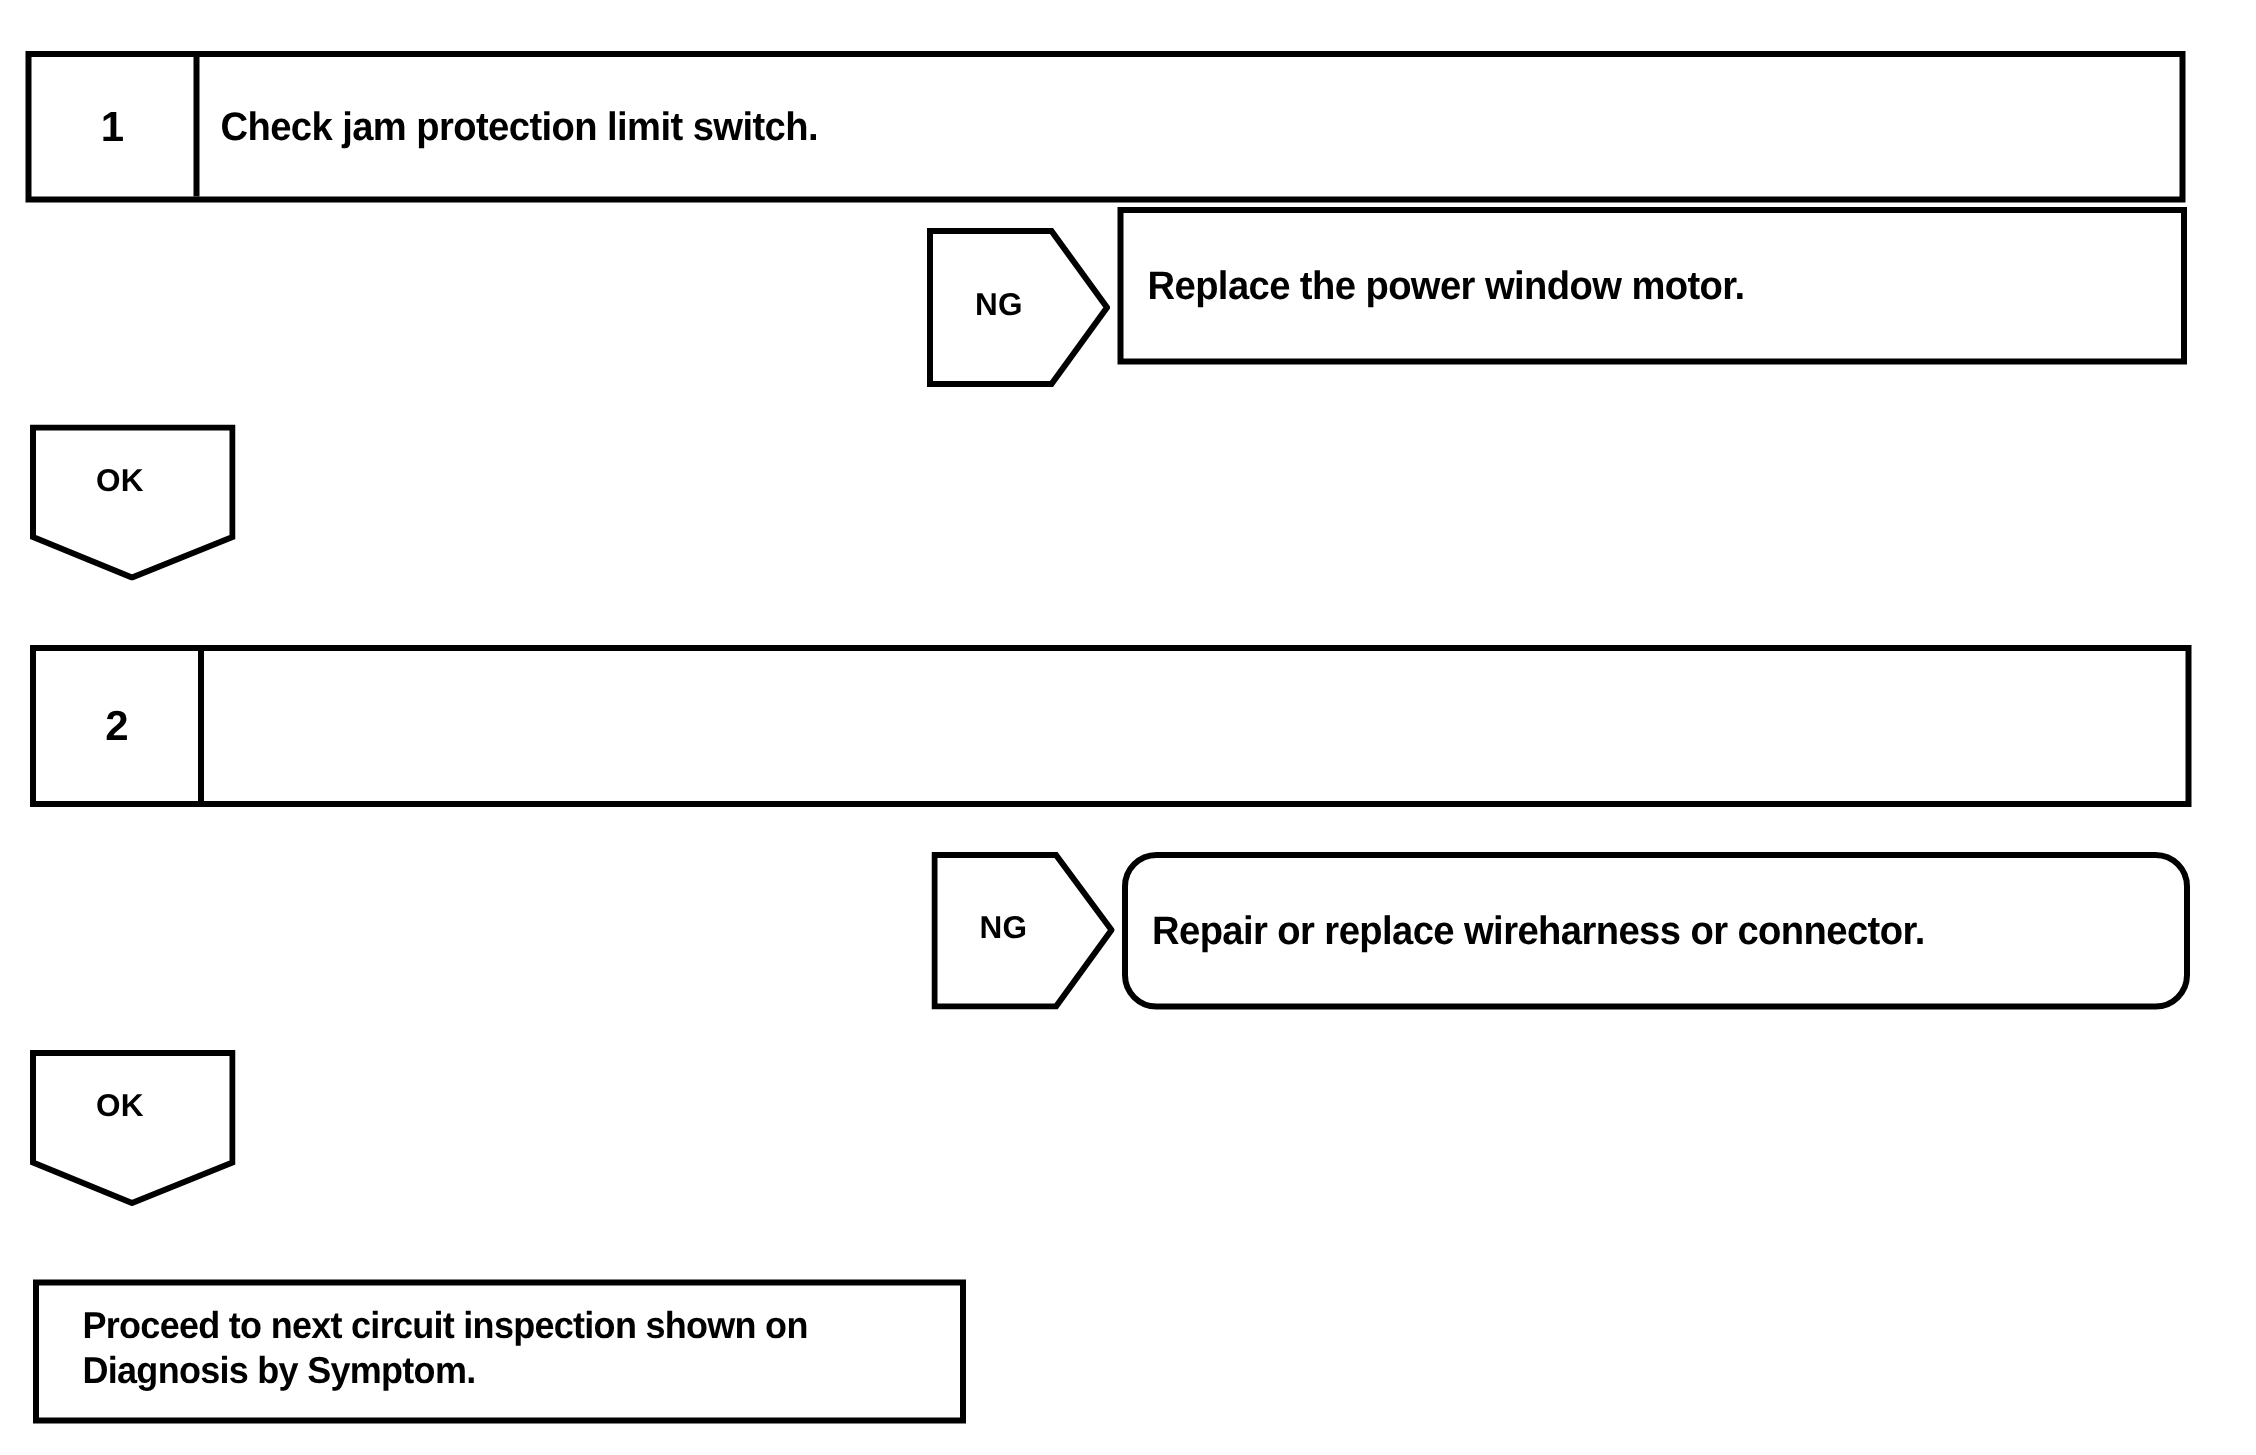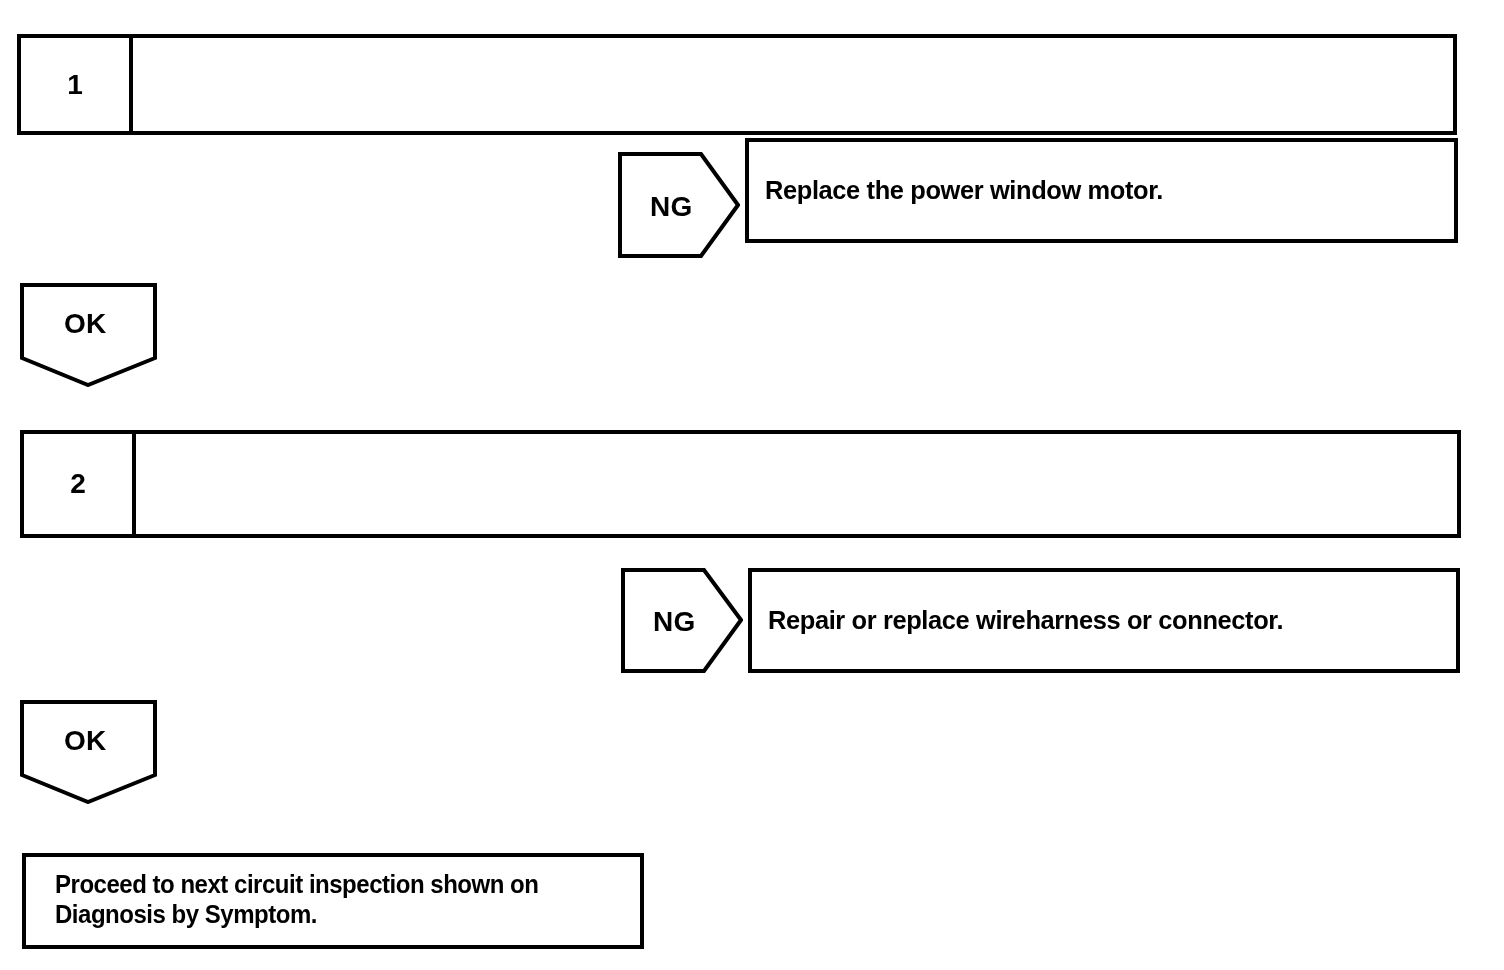--- a/index.html
+++ b/index.html
@@ -106,21 +106,21 @@
   .ng-shape {
     position: absolute;
   }
   .ng-shape svg {
     display: block;
     width: 100%;
     height: 100%;
   }
   .conn-label {
     position: absolute;
-    font-size: 28px;
+    font-size: 21px;
     font-weight: 700;
     color: #000000;
     letter-spacing: 0.2px;
     line-height: 1;
   }
 
   
   .ok-shape {
     position: absolute;
   }
@@ -131,20 +131,23 @@
   }
 </style>
 </head>
 <body>
 
 <div id="canvas">
 
   <div class="node step-box" style="left:17px; top:34px; width:1440px; height:101px;">
     <div class="step-num-cell">
       <span class="step-num">1</span>
+    </div>
+    <div class="step-text-cell">
+      <span class="step-text">Check jam protection limit switch.</span>
     </div>
   </div>
 
   <div class="ng-shape" style="left:618px; top:152px; width:122px; height:106px;">
     <svg viewBox="0 0 122 106" preserveAspectRatio="none">
       <polygon points="2,2 83,2 120,53 83,104 2,104" fill="#ffffff" stroke="#000000" stroke-width="4" stroke-linejoin="miter"></polygon>
     </svg>
   </div>
   <span class="conn-label" style="left:650px; top:193px;">NG</span>
 
@@ -165,21 +168,21 @@
     </div>
   </div>
 
   <div class="ng-shape" style="left:621px; top:568px; width:122px; height:105px;">
     <svg viewBox="0 0 122 105" preserveAspectRatio="none">
       <polygon points="2,2 83,2 120,52 83,103 2,103" fill="#ffffff" stroke="#000000" stroke-width="4" stroke-linejoin="miter"></polygon>
     </svg>
   </div>
   <span class="conn-label" style="left:653px; top:608px;">NG</span>
 
-  <div class="node result-box" style="left:748px; top:568px; width:712px; height:105px;">
+  <div class="node result-box" style="left:748px; top:568px; width:712px; height:105px;border-radius:23px;">
     <span class="result-text">Repair or replace wireharness or connector.</span>
   </div>
 
   <div class="ok-shape" style="left:20px; top:700px; width:137px; height:104px;">
     <svg viewBox="0 0 137 104" preserveAspectRatio="none">
       <polygon points="2,2 135,2 135,75 68,102 2,75" fill="#ffffff" stroke="#000000" stroke-width="4" stroke-linejoin="miter"></polygon>
     </svg>
   </div>
   <span class="conn-label" style="left:64px; top:727px;">OK</span>
 

